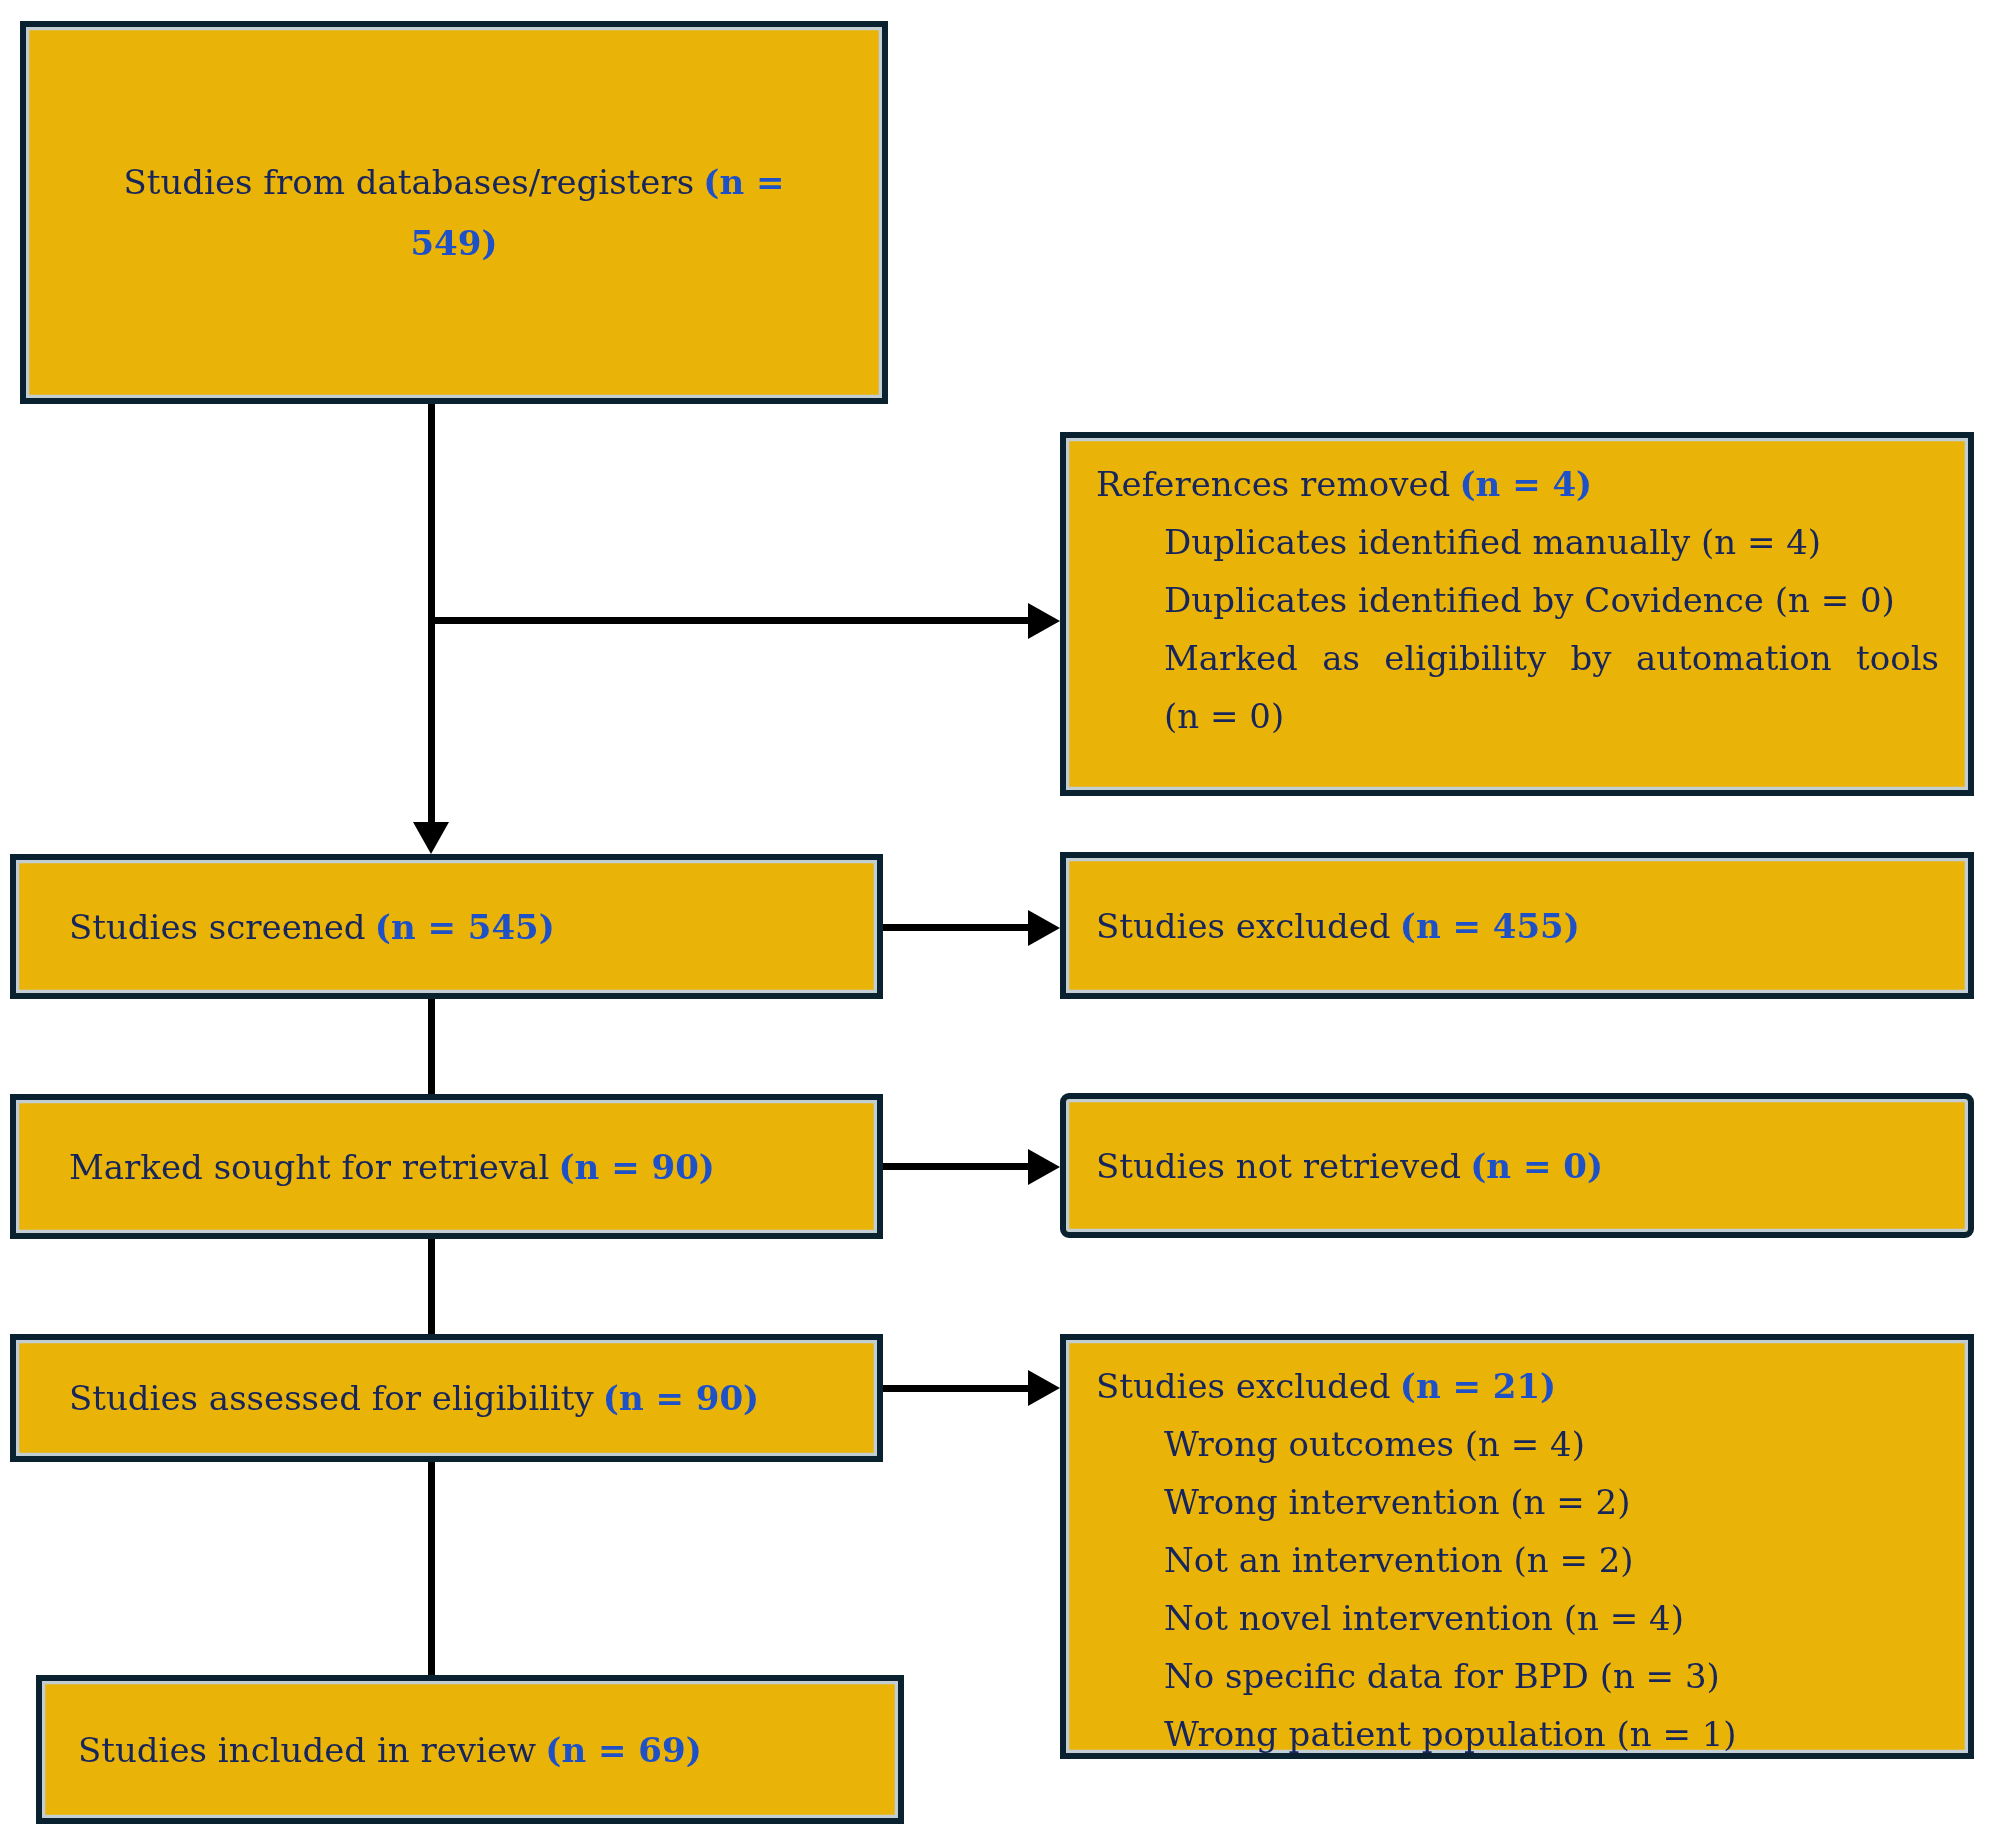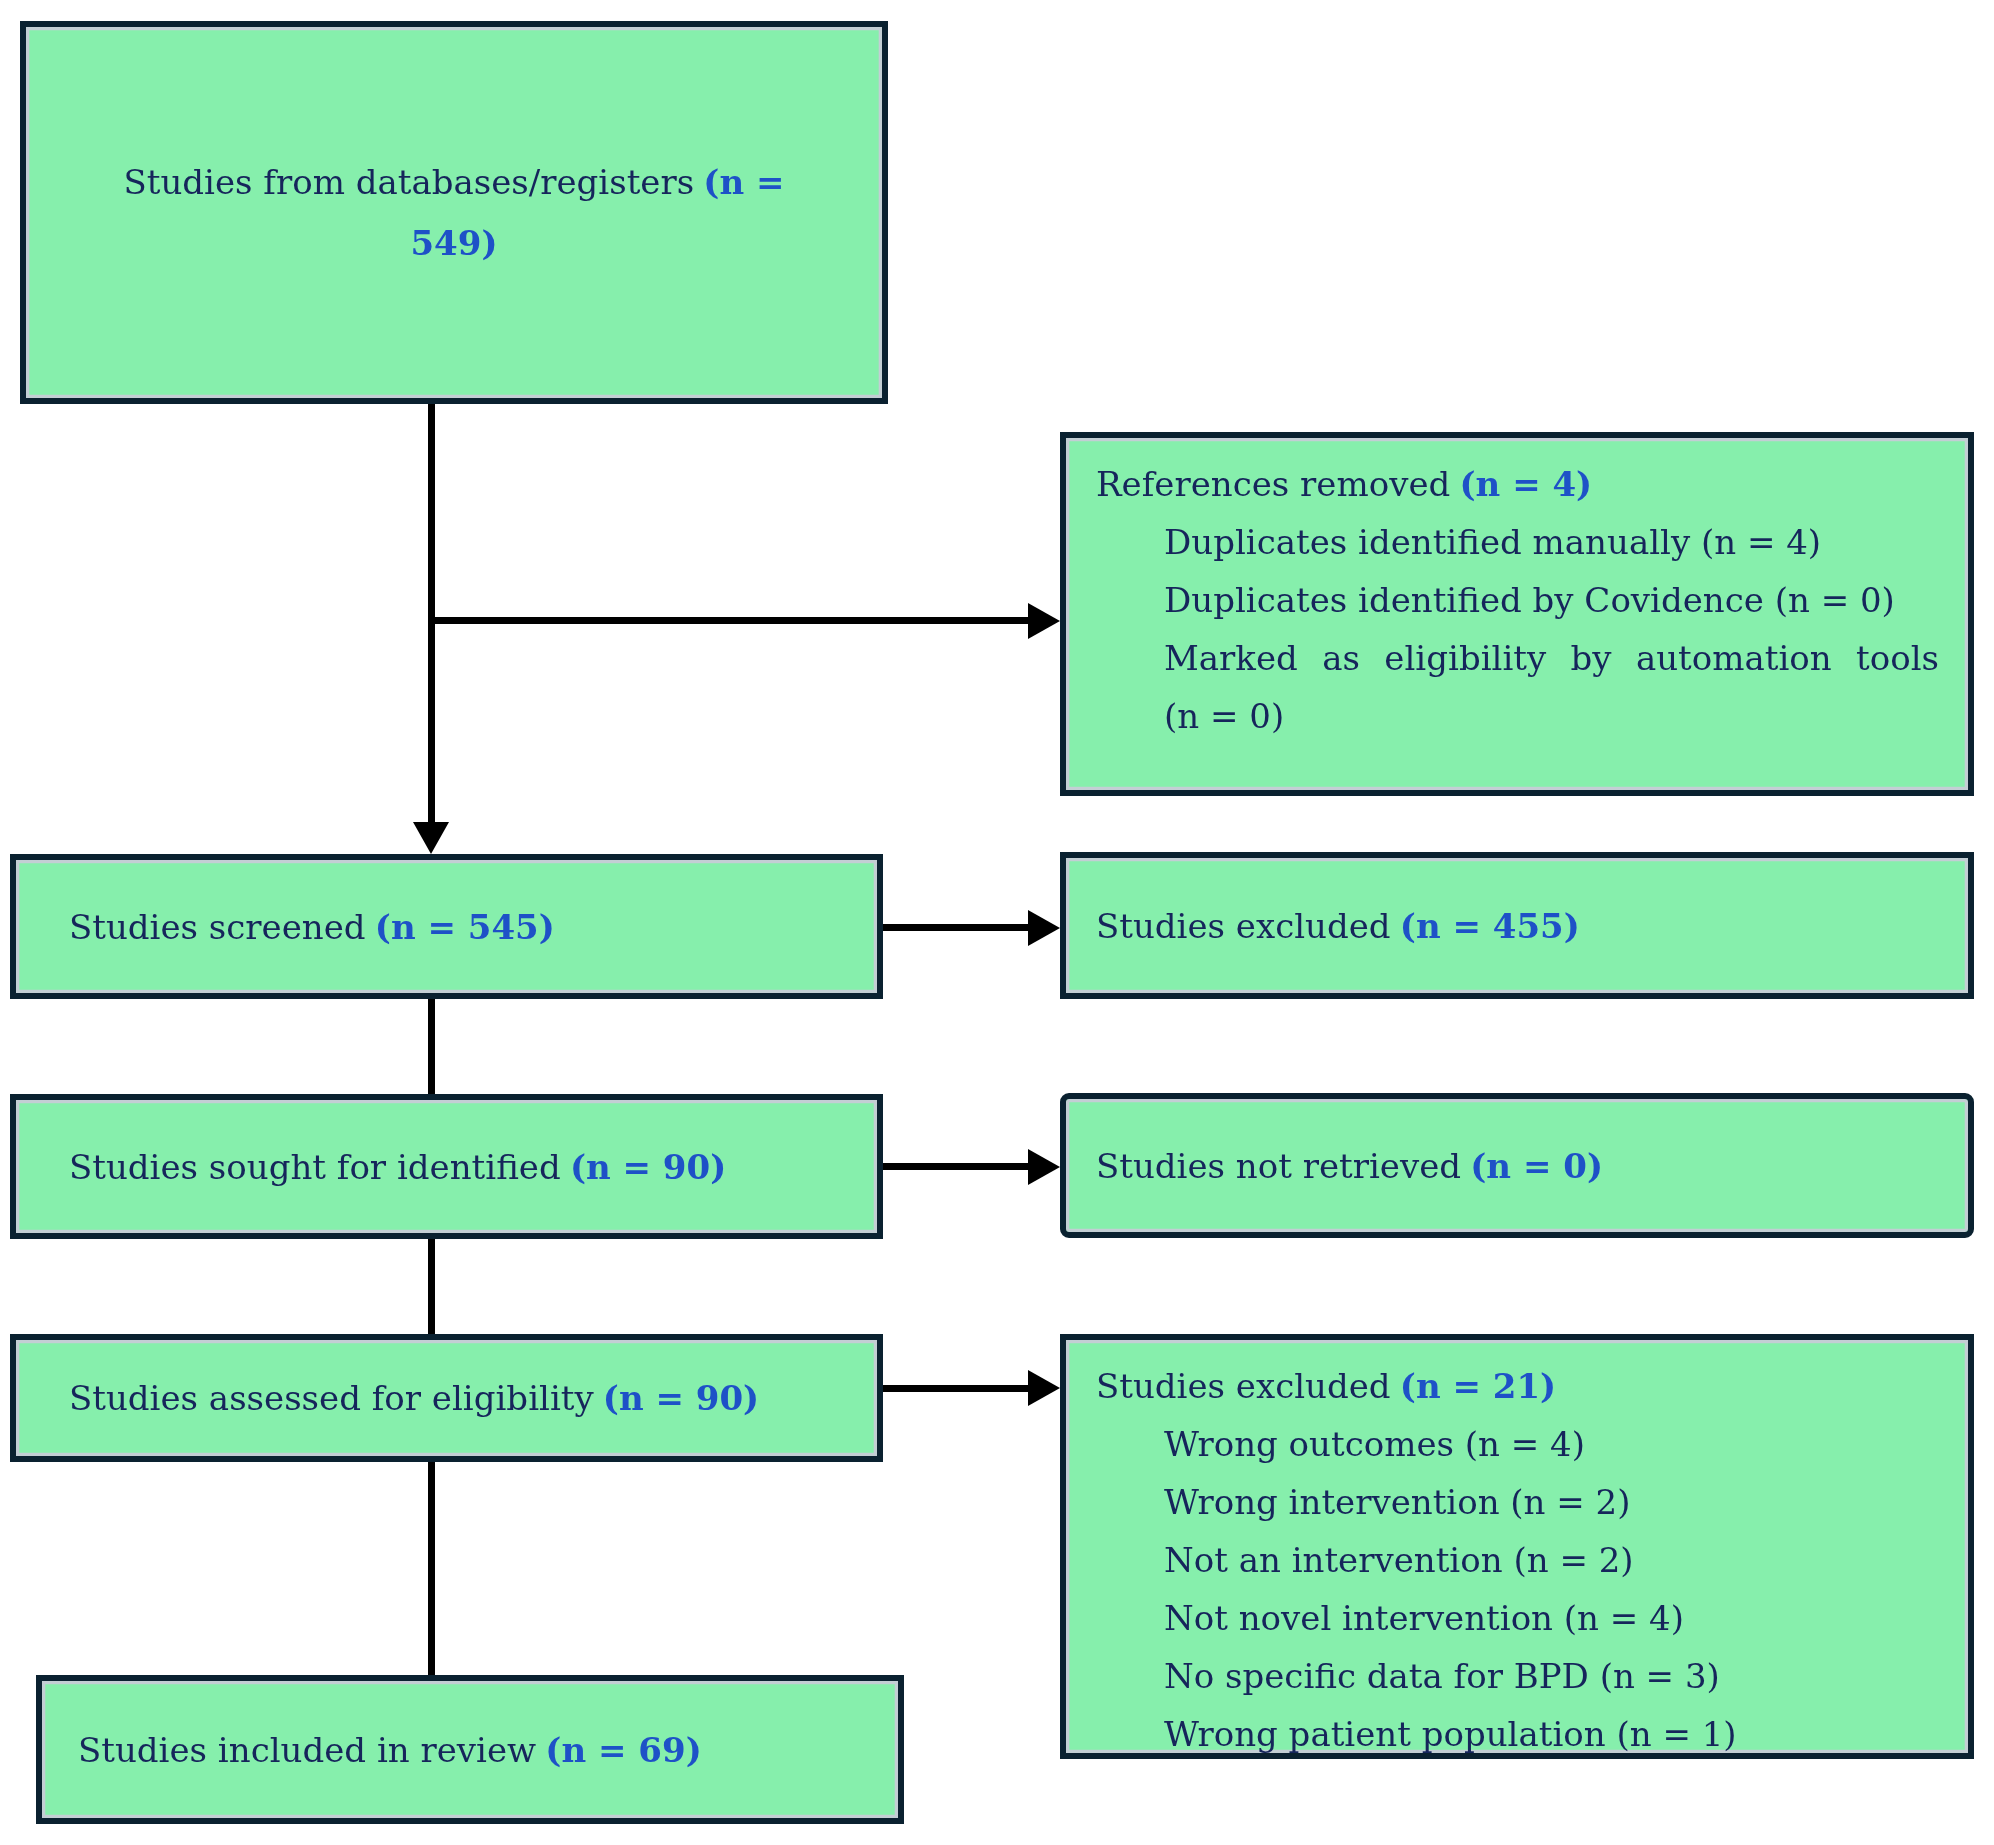--- a/index.html
+++ b/index.html
@@ -11,21 +11,21 @@
     position: relative;
     width: 1995px;
     height: 1846px;
     background: #ffffff;
     font-family: "DejaVu Serif", "Liberation Serif", serif;
     color: #16255b;
   }
   .box {
     position: absolute;
     box-sizing: border-box;
-    background: #86efac;
+    background: #eab308;
     border: 6px solid #0a2130;
     box-shadow: inset 0 0 0 3.3px #c3ced4;
     font-size: 34px;
     line-height: 58px;
     color: #16255b;
   }
   .vcenter {
     display: flex;
     align-items: center;
   }
@@ -123,21 +123,21 @@
   <div class="box vcenter pad-left-sm" style="left:1060px; top:852px; width:914px; height:147px;">
     <div>
       <span>Studies excluded</span><span class="n">(n = 455)</span>
     </div>
   </div>
 
   <div class="vline" style="left:428px; top:999px; height:95px;"></div>
 
   <div class="box vcenter pad-left-lg" style="left:10px; top:1094px; width:873px; height:145px;">
     <div>
-      <span>Studies sought for identified</span><span class="n">(n = 90)</span>
+      <span>Marked sought for retrieval</span><span class="n">(n = 90)</span>
     </div>
   </div>
 
   <div class="hline" style="left:883px; top:1163px; width:145px;"></div>
   <div class="tri-right" style="left:1028px; top:1149px;"></div>
 
   <div class="box vcenter pad-left-sm" style="left:1060px; top:1093px; width:914px; height:145px;border-radius:9px;">
     <div>
       <span>Studies not retrieved</span><span class="n">(n = 0)</span>
     </div>

